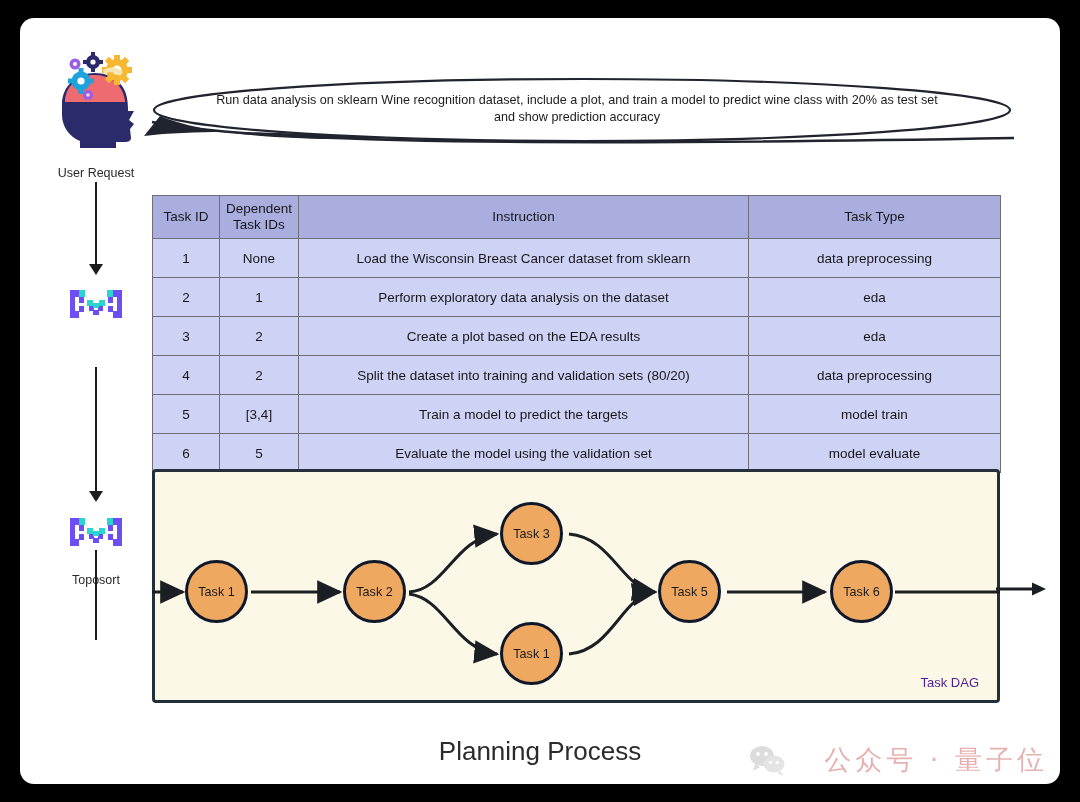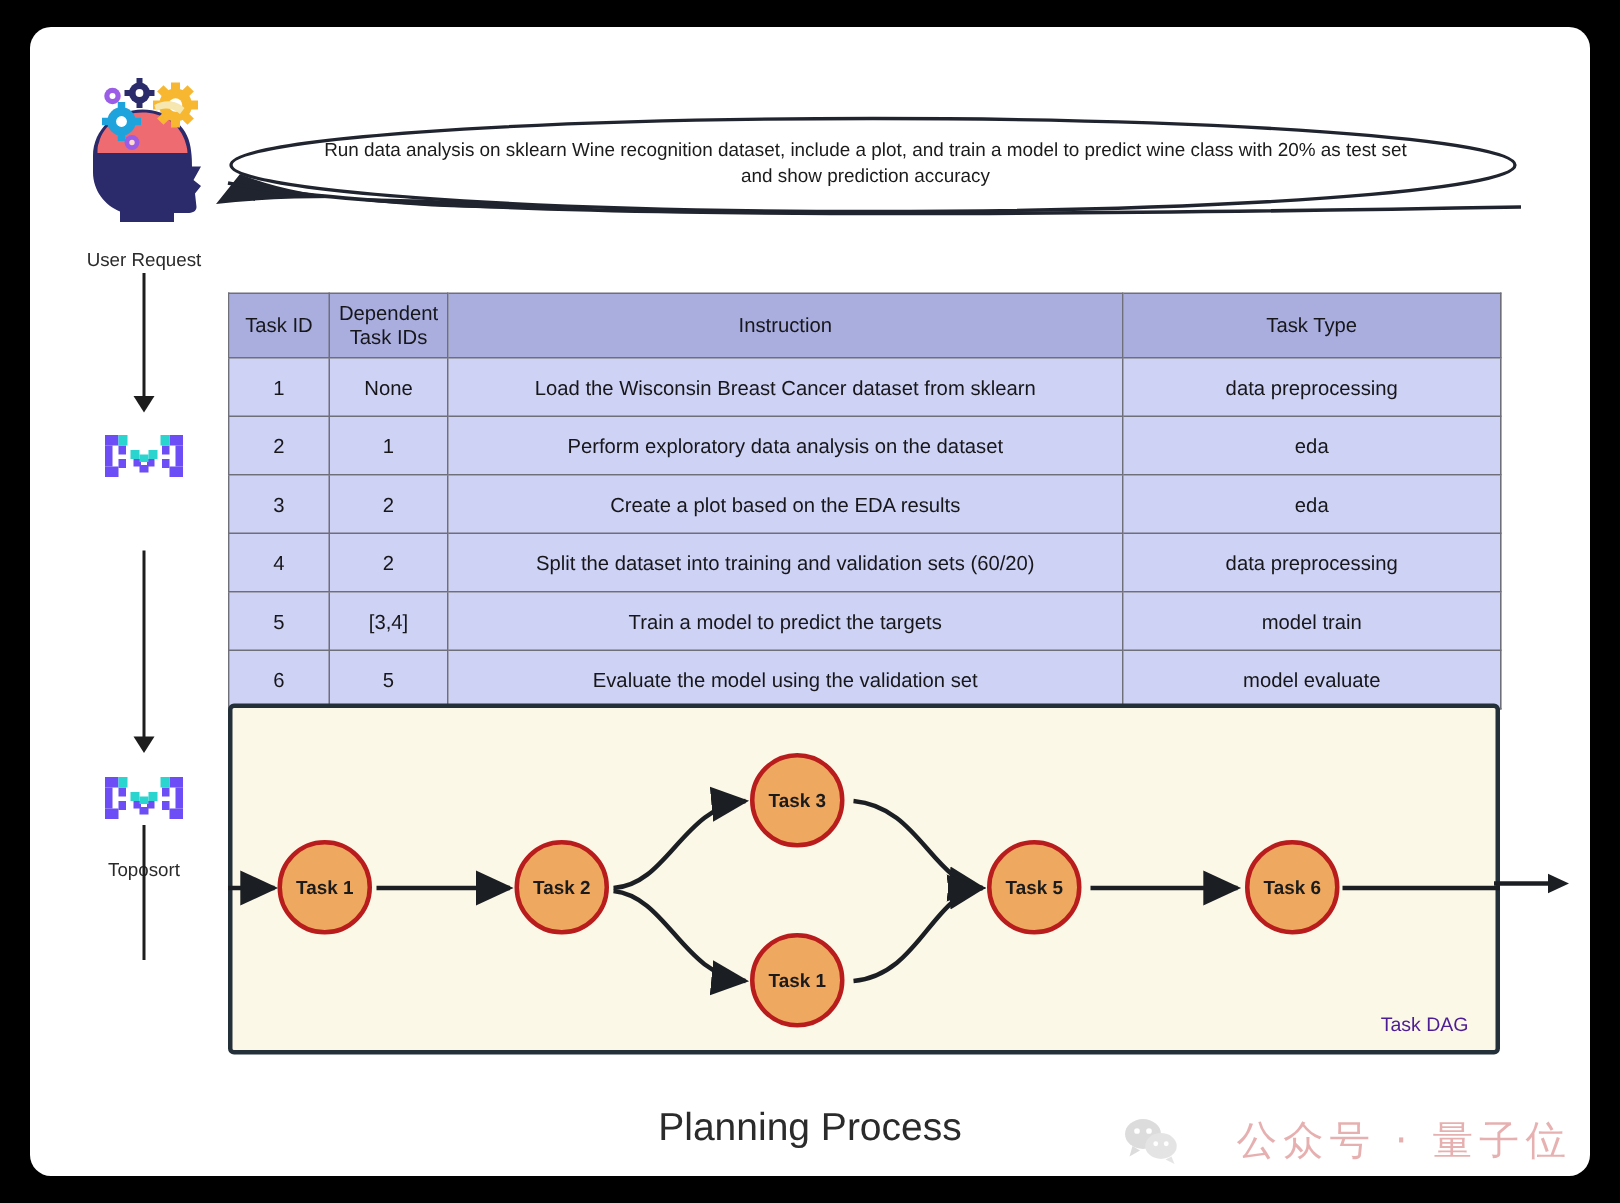--- a/index.html
+++ b/index.html
@@ -146,28 +146,27 @@
     bottom: 10px;
     font-size: 13px;
     color: #4c1d95;
   }
   .node {
     position: absolute;
     width: 63px;
     height: 63px;
     border-radius: 50%;
     background: #efa860;
-    border: 3px solid #b91c1c;
+    border: 3px solid #0f172a;
     box-sizing: border-box;
     display: flex;
     align-items: center;
     justify-content: center;
     font-size: 12.6px;
     color: #1b1b1b;
-    font-weight: bold;
   }
   .dag-svg {
     position: absolute;
     left: 0;
     top: 0;
     width: 848px;
     height: 234px;
     overflow: visible;
   }
   .outflow {
@@ -360,21 +359,21 @@
         </tr>
         <tr>
           <td>3</td>
           <td>2</td>
           <td>Create a plot based on the EDA results</td>
           <td>eda</td>
         </tr>
         <tr>
           <td>4</td>
           <td>2</td>
-          <td>Split the dataset into training and validation sets (60/20)</td>
+          <td>Split the dataset into training and validation sets (80/20)</td>
           <td>data preprocessing</td>
         </tr>
         <tr>
           <td>5</td>
           <td>[3,4]</td>
           <td>Train a model to predict the targets</td>
           <td>model train</td>
         </tr>
         <tr>
           <td>6</td>

